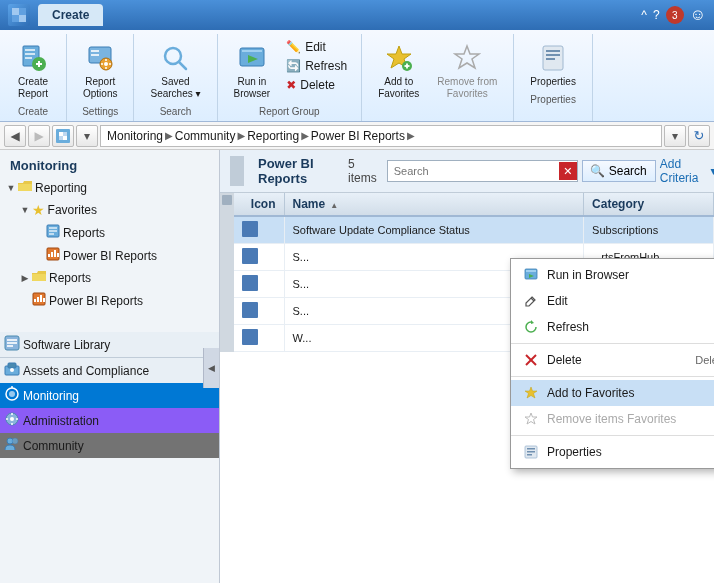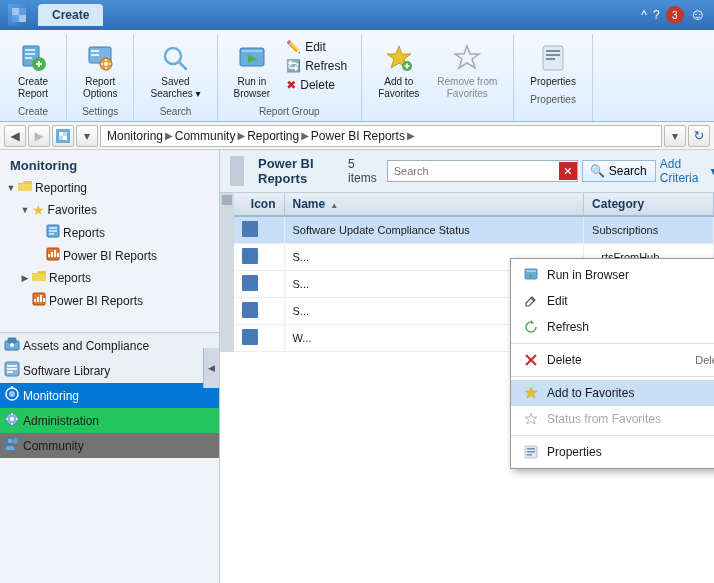--- a/index.html
+++ b/index.html
@@ -568,52 +568,52 @@
             <line x1="6" y1="10" x2="6" y2="5" stroke="white" stroke-width="2"></line>
             <line x1="9" y1="10" x2="9" y2="3" stroke="white" stroke-width="2"></line>
             <line x1="12" y1="10" x2="12" y2="6" stroke="white" stroke-width="2"></line>
           </svg>
       </span>
       <span class="tree-label">Power BI Reports</span>
     </div>
 
     <div style="height: 20px;"></div>
 
-    <div class="tree-item" style="background:#e8eff5; border-top: 1px solid #c0ccd8;">
-      <span class="tree-icon">
-        <svg width="16" height="16" viewBox="0 0 16 16">
-            <rect x="1" y="5" width="14" height="9" rx="1" fill="#6aaddc" stroke="#3a7db4" stroke-width="1"></rect>
-            <rect x="4" y="2" width="8" height="5" rx="1" fill="#4a8ab0" stroke="#3a7db4" stroke-width="1"></rect>
-            <circle cx="8" cy="9" r="2" fill="white"></circle>
-          </svg>
-      </span>
-      <span class="tree-label">Assets and Compliance</span>
-    </div>
     <div class="tree-item" style="background:#e8eff5;">
       <span class="tree-icon">
         <svg width="16" height="16" viewBox="0 0 16 16">
             <rect x="1" y="1" width="14" height="14" rx="2" fill="#8ab4dc" stroke="#4a8ab0" stroke-width="1"></rect>
             <rect x="3" y="4" width="10" height="2" fill="white" opacity="0.8"></rect>
             <rect x="3" y="7" width="10" height="2" fill="white" opacity="0.8"></rect>
             <rect x="3" y="10" width="6" height="2" fill="white" opacity="0.8"></rect>
           </svg>
       </span>
       <span class="tree-label">Software Library</span>
     </div>
+    <div class="tree-item" style="background:#e8eff5; border-top: 1px solid #c0ccd8;">
+      <span class="tree-icon">
+        <svg width="16" height="16" viewBox="0 0 16 16">
+            <rect x="1" y="5" width="14" height="9" rx="1" fill="#6aaddc" stroke="#3a7db4" stroke-width="1"></rect>
+            <rect x="4" y="2" width="8" height="5" rx="1" fill="#4a8ab0" stroke="#3a7db4" stroke-width="1"></rect>
+            <circle cx="8" cy="9" r="2" fill="white"></circle>
+          </svg>
+      </span>
+      <span class="tree-label">Assets and Compliance</span>
+    </div>
     <div class="tree-item selected" style="background:#0078d4; color:white;">
       <span class="tree-icon">
         <svg width="16" height="16" viewBox="0 0 16 16">
             <circle cx="8" cy="8" r="6" fill="none" stroke="white" stroke-width="1.5"></circle>
             <circle cx="8" cy="8" r="3" fill="white" opacity="0.6"></circle>
             <line x1="8" y1="2" x2="8" y2="0" stroke="white" stroke-width="1.5"></line>
           </svg>
       </span>
       <span class="tree-label">Monitoring</span>
     </div>
-    <div class="tree-item" style="background:#22c55e;">
+    <div class="tree-item" style="background:#8b5cf6;">
       <span class="tree-icon">
         <svg width="16" height="16" viewBox="0 0 16 16">
             <circle cx="8" cy="8" r="6" fill="#8ab4dc" stroke="#4a8ab0" stroke-width="1"></circle>
             <circle cx="8" cy="8" r="2" fill="white"></circle>
             <line x1="8" y1="2" x2="8" y2="4" stroke="white" stroke-width="1.5"></line>
             <line x1="8" y1="12" x2="8" y2="14" stroke="white" stroke-width="1.5"></line>
             <line x1="2" y1="8" x2="4" y2="8" stroke="white" stroke-width="1.5"></line>
             <line x1="12" y1="8" x2="14" y2="8" stroke="white" stroke-width="1.5"></line>
           </svg>
       </span>
@@ -760,21 +760,21 @@
             </svg>
           </span>
           <span>Add to Favorites</span>
         </div>
         <div class="ctx-item disabled">
           <span class="ctx-icon">
             <svg width="14" height="14" viewBox="0 0 14 14">
               <polygon points="7,1 8.5,5 13,5 9.5,7.5 11,12 7,9.5 3,12 4.5,7.5 1,5 5.5,5" fill="none" stroke="#bbb" stroke-width="1"></polygon>
             </svg>
           </span>
-          <span>Status from Favorites</span>
+          <span>Remove items Favorites</span>
         </div>
         <div class="ctx-separator"></div>
         <div class="ctx-item">
           <span class="ctx-icon">
             <svg width="14" height="14" viewBox="0 0 14 14">
                 <rect x="1" y="1" width="12" height="12" rx="1" fill="#e0e8f0" stroke="#a0b8d0" stroke-width="0.8"></rect>
                 <rect x="3" y="3" width="8" height="1.5" fill="#7090b0"></rect>
                 <rect x="3" y="6" width="8" height="1.5" fill="#7090b0"></rect>
                 <rect x="3" y="9" width="5" height="1.5" fill="#7090b0"></rect>
               </svg>

